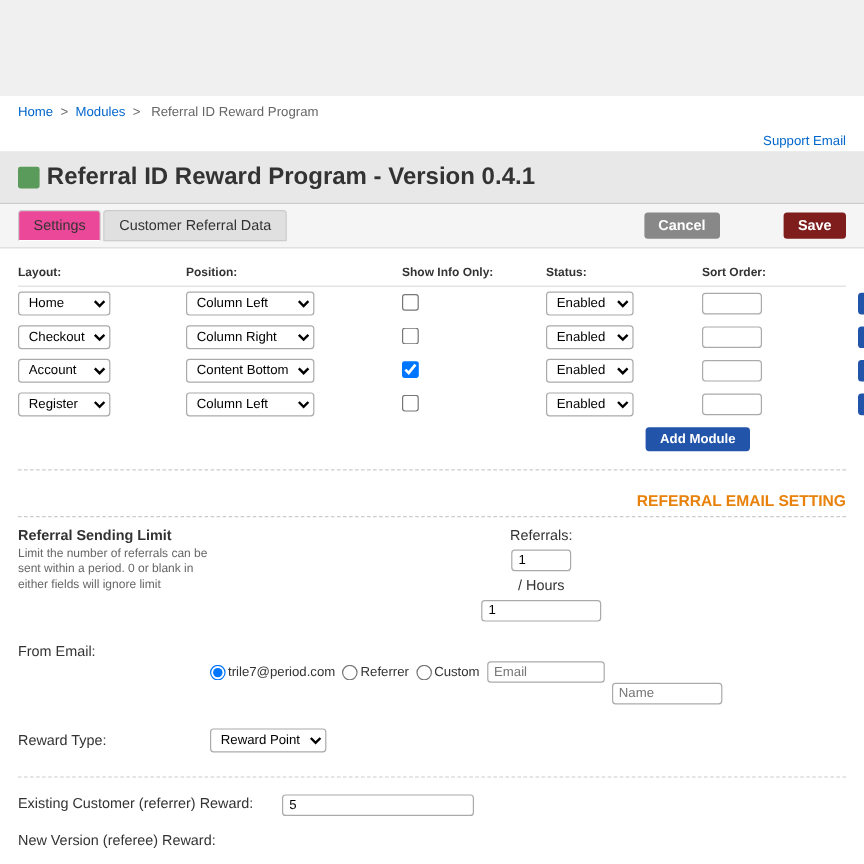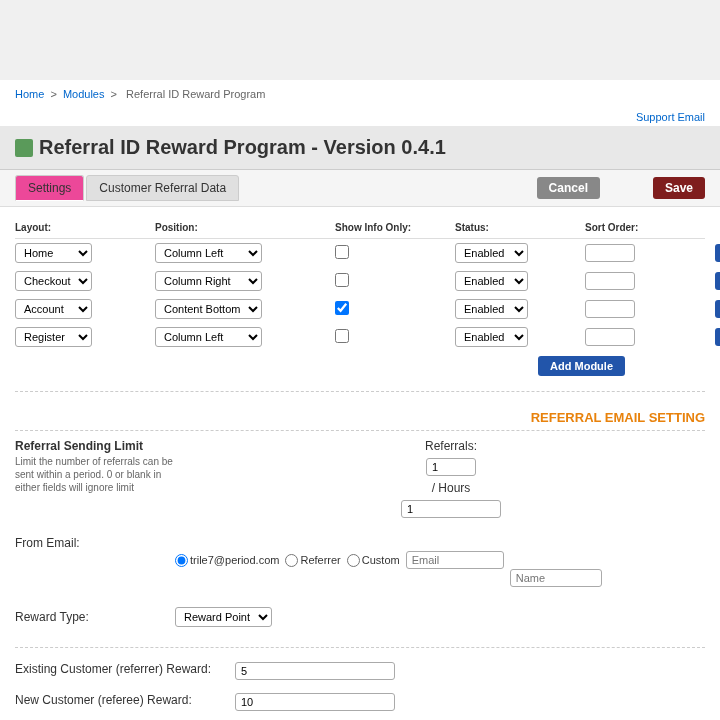--- a/index.html
+++ b/index.html
@@ -273,18 +273,17 @@
   <hr class="divider">
 
   <div class="reward-section">
 
     <div class="signup-form-row">
       <div class="signup-label">Existing Customer (referrer) Reward:</div>
       <input type="text" class="signup-input" value="5" style="">
     </div>
 
     <div class="signup-form-row" style="margin-top: 5px;">
-      <div class="signup-label">New Customer (referee) Reward:</div>
-      <input type="text" class="signup-input" value="10" style="">
+      <div class="signup-label">New Version (referee) Reward:</div>
     </div>
   </div>
 
 </div>
 
 </body></html>

